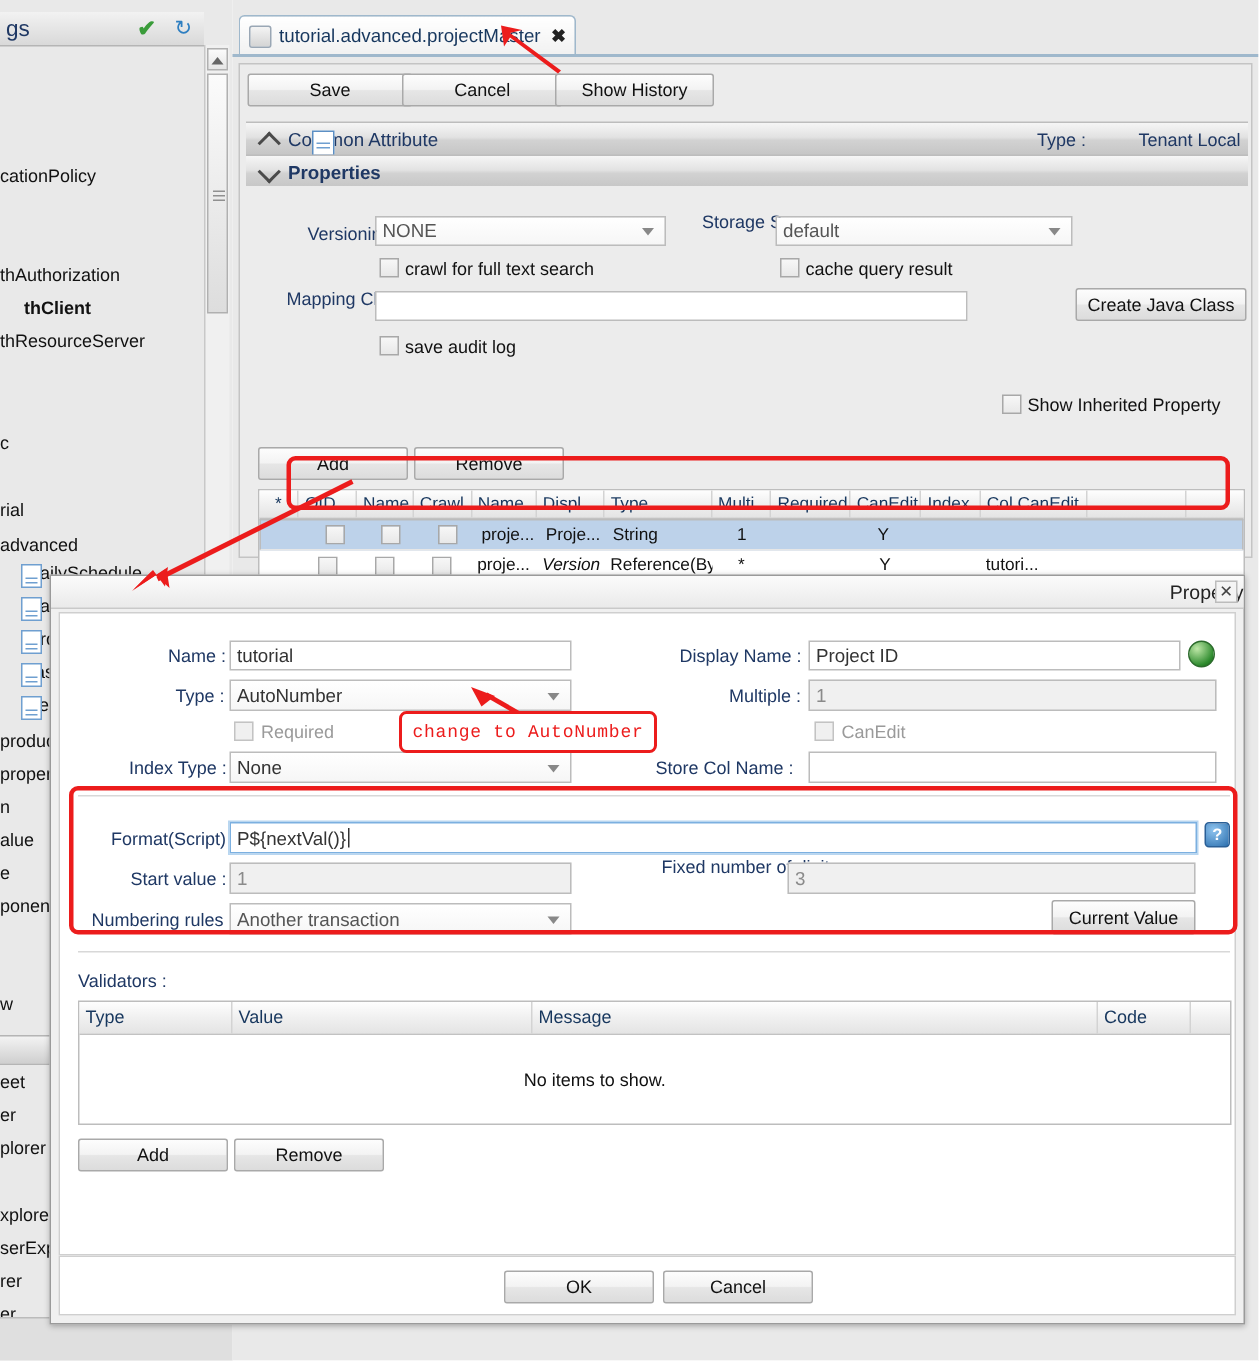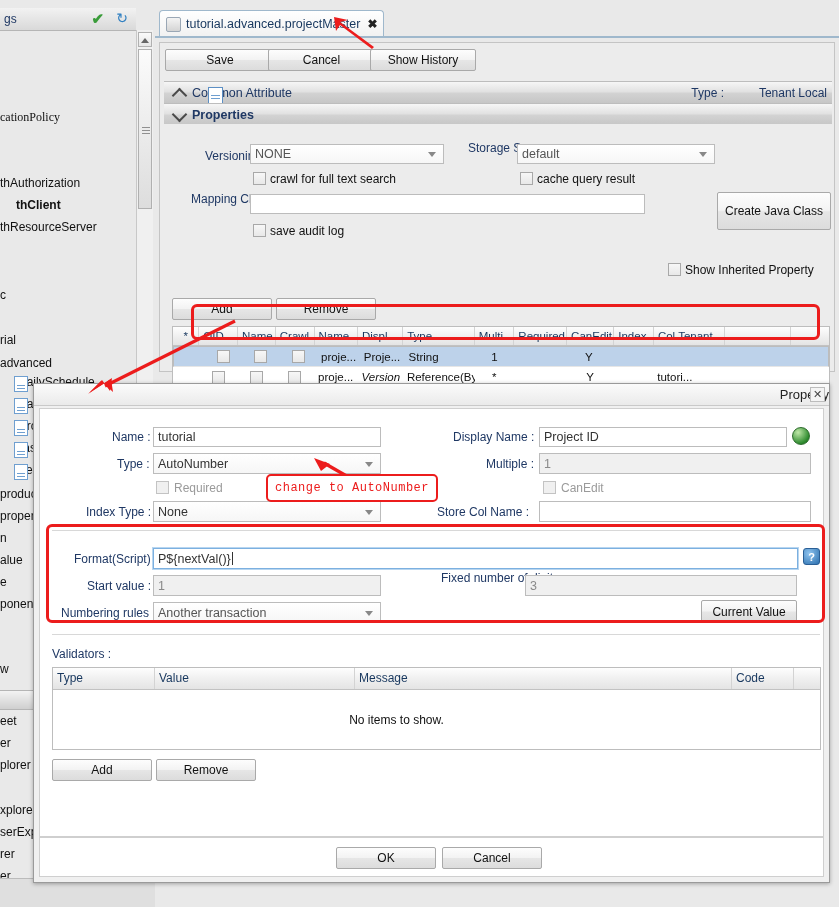--- a/index.html
+++ b/index.html
@@ -91,21 +91,21 @@
   .abs { position: absolute; }
 
   
   #sidebar { left: 0; top: 0; width: 155px; height: 907px; background: #e9e9e9; }
   #sb-head {
     left: 0; top: 8px; width: 136px; height: 22px;
     background: linear-gradient(to bottom,#f2f2f2,#d9d9d9);
     border-bottom: 1px solid #b5b5b5;
     display: flex; align-items: center;
   }
-  #sb-head .t { font-size: 12px; color: #1f3864; margin-left: 4px; }
+  #sb-head .t { font-size: 15px; color: #1f3864; margin-left: 4px; }
   .sb-item { font-size: 12px; color: #111111; white-space: nowrap; left: 0; }
   .sb-item.doc { padding-left: 20px; }
   .doc-ico {
     position: absolute; left: 14px; top: 1px;
     width: 12px; height: 14px;
     background: #ffffff; border: 1px solid #6f9fd0;
   }
   .doc-ico:after {
     content: ""; position: absolute; left: 2px; right: 2px; top: 8px;
     height: 1px; background: #6f9fd0;
@@ -259,21 +259,21 @@
 </head>
 <body>
 
 <div class="abs" id="sidebar">
   <div class="abs" id="sb-head">
     <span class="t">gs</span>
     <span class="abs green-check" style="right:32px;top:2px;">✔</span>
     <span class="abs refresh-ico" style="right:8px;top:2px;">↻</span>
   </div>
 
-  <div class="abs sb-item" style="top:110px;left:0;font-family:Liberation Serif, serif;"><span>cationPolicy</span></div>
+  <div class="abs sb-item" style="top:110px;left:0;"><span>cationPolicy</span></div>
   <div class="abs sb-item" style="top:176px;left:0;"><span>thAuthorization</span></div>
   <div class="abs sb-item" style="top:198px;left:16px;font-weight:bold;"><span>thClient</span></div>
   <div class="abs sb-item" style="top:220px;left:0;"><span>thResourceServer</span></div>
   <div class="abs sb-item" style="top:288px;left:0;"><span>c</span></div>
   <div class="abs sb-item" style="top:333px;left:0;"><span>rial</span></div>
   <div class="abs sb-item" style="top:356px;left:0;"><span>advanced</span></div>
 
   <div class="abs sb-item doc" style="top:375px;left:0;">
     <span class="doc-ico"></span>
     <span>dailySchedule</span></div>
@@ -376,21 +376,21 @@
     <div class="abs cbx" style="left:89px;top:48px;"></div>
     <div class="abs lbl" style="left:106px;top:48px;color:#111;">crawl for full text search</div>
 
     <div class="abs cbx" style="left:356px;top:48px;"></div>
     <div class="abs lbl" style="left:373px;top:48px;color:#111;">cache query result</div>
 
     <div class="abs lbl" style="left:27px;top:69px;width:55px;text-align:right;line-height:13px;">Mapping Class :</div>
     <div class="abs txt" style="left:86px;top:70px;width:395px;height:20px;">
       <span></span>
     </div>
-    <div class="abs btn" style="left:553px;top:68px;width:114px;height:38px;">Create Java Class</div>
+    <div class="abs btn" style="left:553px;top:68px;width:114px;height:22px;">Create Java Class</div>
 
     <div class="abs cbx" style="left:89px;top:100px;"></div>
     <div class="abs lbl" style="left:106px;top:100px;color:#111;">save audit log</div>
 
     <div class="abs cbx" style="left:504px;top:139px;"></div>
     <div class="abs lbl" style="left:521px;top:139px;color:#111;">Show Inherited Property</div>
 
     <div class="abs btn" style="left:8px;top:174px;width:100px;height:22px;">Add</div>
     <div class="abs btn" style="left:112px;top:174px;width:100px;height:22px;">Remove</div>
 
@@ -400,21 +400,21 @@
         <div style="width:41px;">OID</div>
         <div style="width:40px;">Name</div>
         <div style="width:41px;">Crawl</div>
         <div style="width:46px;">Name</div>
         <div style="width:48px;">Displ...</div>
         <div style="width:76px;">Type</div>
         <div style="width:42px;">Multi</div>
         <div style="width:56px;">Required</div>
         <div style="width:50px;">CanEdit</div>
         <div style="width:42px;">Index</div>
-        <div style="width:76px;">Col Tenant</div>
+        <div style="width:76px;">Col CanEdit</div>
         <div style="width:70px;"></div>
         <div style="width:40px;border-right:none;"></div>
       </div>
 
       <div class="grow sel">
         <div style="width:28px;"></div>
         <div style="width:41px;text-align:center;padding-left:0;"><span class="cbx"></span></div>
         <div style="width:40px;text-align:center;padding-left:0;"><span class="cbx"></span></div>
         <div style="width:41px;text-align:center;padding-left:0;"><span class="cbx"></span></div>
         <div style="width:46px;">proje...</div>

